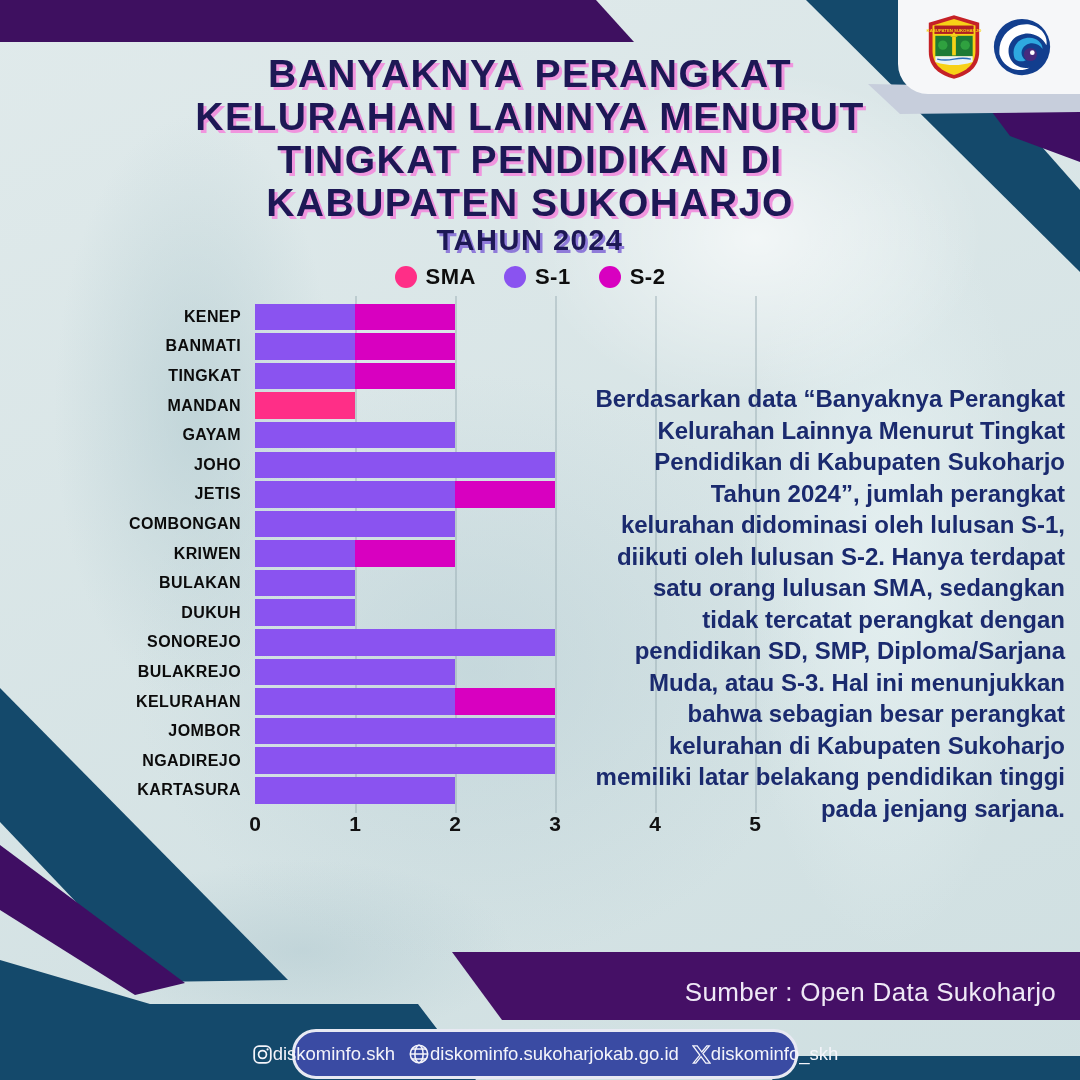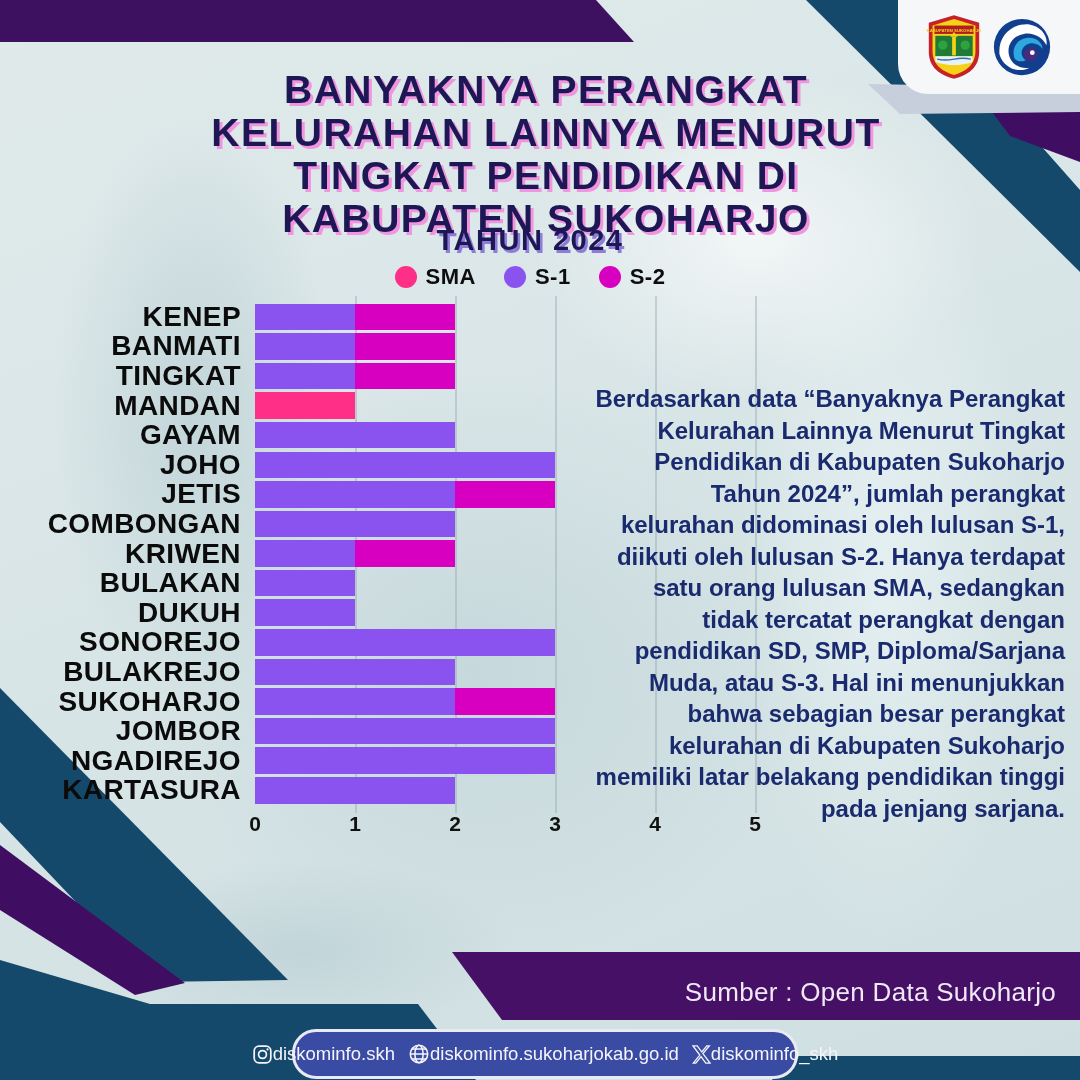--- a/index.html
+++ b/index.html
@@ -12,37 +12,37 @@
       radial-gradient(closest-side at 44% 62%, rgba(178,202,209,.45), transparent 72%),
       radial-gradient(closest-side at 82% 52%, rgba(230,241,242,.85), transparent 75%),
       radial-gradient(closest-side at 28% 88%, rgba(166,193,201,.40), transparent 70%),
       linear-gradient(160deg,#e0eaeb,#cfdfe1);
   }
   .decor{position:absolute;left:0;top:0;z-index:1;pointer-events:none;}
   .layer{position:absolute;z-index:2;}
   
   .title{left:120px;top:52px;width:820px;text-align:center;
     font-size:39px;line-height:43px;font-weight:900;letter-spacing:1.5px;
-    color:#1d1855;text-shadow:3px 3px 0 #f095de;margin:16px;}
+    color:#1d1855;text-shadow:3px 3px 0 #f095de;margin:0;}
   .subtitle{left:120px;top:224px;width:820px;text-align:center;
     font-size:29px;font-weight:900;letter-spacing:1.5px;color:#1d1855;
     text-shadow:2.5px 2.5px 0 #8f7bd9;}
   
   .legend{left:120px;top:264px;width:820px;display:flex;justify-content:center;gap:28px;}
   .legend-item{display:flex;align-items:center;gap:9px;}
   .legend-dot{width:22px;height:22px;border-radius:50%;}
   .legend-label{font-size:22px;font-weight:800;color:#0d0d0d;letter-spacing:.5px;}
   
   .chart{left:28px;top:302px;width:732px;}
   .grid{position:absolute;left:255px;top:296px;width:506px;height:517px;z-index:2;}
   .vline{position:absolute;top:0;width:2px;height:100%;background:rgba(150,170,178,.45);}
   .rows{position:relative;z-index:3;}
   .row{display:flex;align-items:center;height:29.6px;}
   .rlabel{width:227px;box-sizing:border-box;padding-right:14px;text-align:right;
-    font-size:28px;font-weight:800;color:#0b0b0b;letter-spacing:.4px;}
+    font-size:16px;font-weight:800;color:#0b0b0b;letter-spacing:.4px;}
   .track{display:flex;width:505px;height:26.5px;}
   .seg{height:100%;}
   .axis{position:absolute;left:255px;top:812px;width:506px;height:26px;z-index:3;}
   .axis span{position:absolute;transform:translateX(-50%);font-size:21px;font-weight:800;color:#111;}
   
   .desc{left:595px;top:383px;width:470px;text-align:right;
     font-size:24px;line-height:31.5px;font-weight:bold;color:#1a2a6e;margin:0;}
   
   .source-text{right:24px;top:977px;font-size:26px;color:#efe9f6;letter-spacing:.3px;}
   
@@ -181,21 +181,21 @@
             <div class="seg" style="width: 300px; background: rgb(138, 83, 240);"></div>
           </div>
         </div>
         <div class="row">
           <div class="rlabel">BULAKREJO</div>
           <div class="track">
             <div class="seg" style="width: 200px; background: rgb(138, 83, 240);"></div>
           </div>
         </div>
         <div class="row">
-          <div class="rlabel">SUKOHARJO</div>
+          <div class="rlabel">KELURAHAN</div>
           <div class="track">
             <div class="seg" style="width: 200px; background: rgb(138, 83, 240);"></div>
             <div class="seg" style="width: 100px; background: rgb(216, 0, 192);"></div>
           </div>
         </div>
         <div class="row">
           <div class="rlabel">JOMBOR</div>
           <div class="track">
             <div class="seg" style="width: 300px; background: rgb(138, 83, 240);"></div>
           </div>

